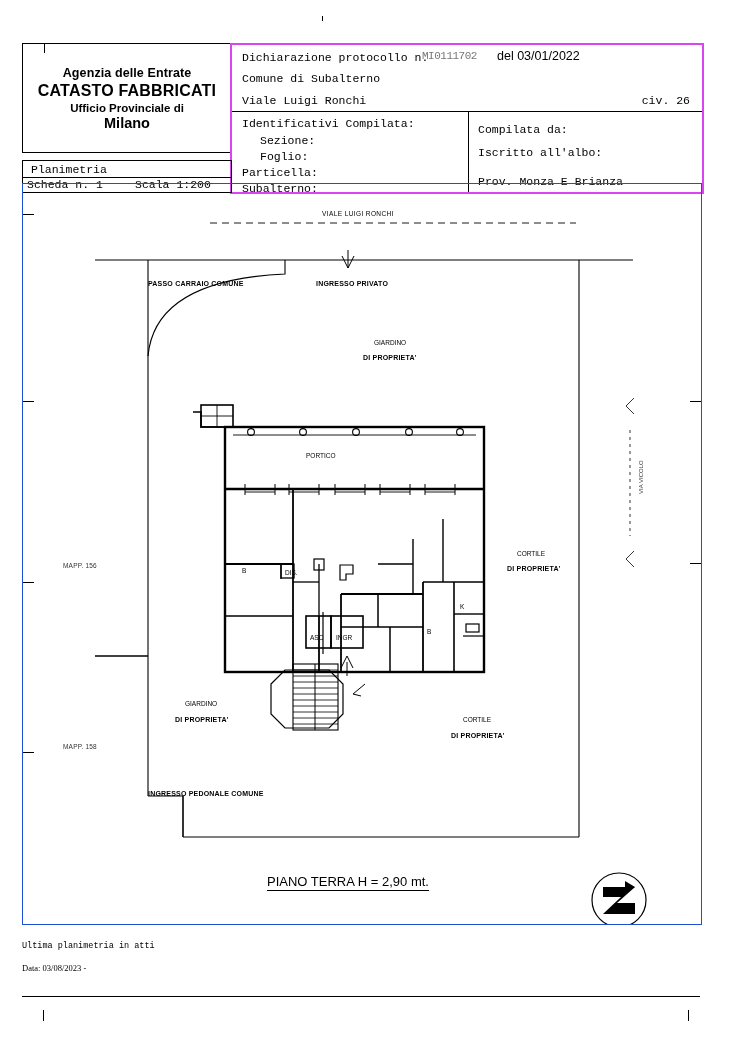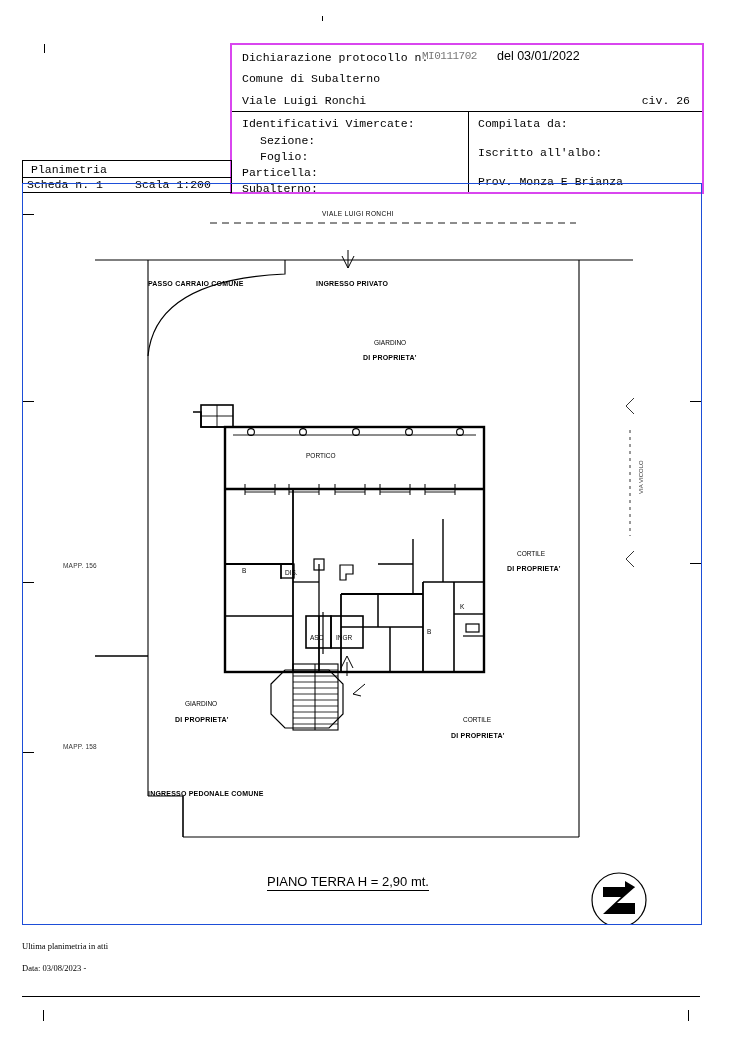--- a/index.html
+++ b/index.html
@@ -113,21 +113,21 @@
   }
   .idc-title {
     position: absolute;
     left: 10px; top: 72px;
     font-size: 11.5px;
   }
   .idc-sez { position: absolute; left: 28px; top: 89px; font-size: 11.5px; }
   .idc-fog { position: absolute; left: 28px; top: 105px; font-size: 11.5px; }
   .idc-par { position: absolute; left: 10px; top: 121px; font-size: 11.5px; }
   .idc-sub { position: absolute; left: 10px; top: 137px; font-size: 11.5px; }
-  .cmp-1 { position: absolute; left: 246px; top: 72px; font-size: 11.5px; }
+  .cmp-1 { position: absolute; left: 246px; top: 78px; font-size: 11.5px; }
   .cmp-2 { position: absolute; left: 246px; top: 101px; font-size: 11.5px; }
   .cmp-3 { position: absolute; left: 246px; top: 130px; font-size: 11.5px; }
 
   .plan-box {
     position: absolute;
     left: 22px; top: 160px;
     width: 208px; height: 31px;
     border: 1px solid #000;
   }
   .plan-box .pb-t {
@@ -155,21 +155,21 @@
     position: absolute;
     width: 11px; height: 0;
     border-top: 1px solid #000;
   }
 
   
   .footer-1 {
     position: absolute;
     left: 22px; top: 941px;
     font-size: 8.5px;
-    font-family: Liberation Serif, serif;
+    font-family: Liberation Mono, monospace;
   }
   .footer-2 {
     position: absolute;
     left: 22px; top: 963px;
     font-size: 8.5px;
     font-family: "Liberation Serif", serif;
   }
   .footer-3 {
     position: absolute;
     left: 22px; top: 981px;
@@ -243,20 +243,26 @@
 </head>
 <body>
 
 <div class="page">
 
   <div class="cm" style="left:322px; top:16px; width:1px; height:5px;"></div>
   <div class="cm" style="left:44px; top:44px; width:1px; height:9px;"></div>
   <div class="cm" style="left:43px; top:1010px; width:1px; height:11px;"></div>
   <div class="cm" style="left:688px; top:1010px; width:1px; height:11px;"></div>
 
+  <div class="hdr-left">
+    <div class="l1">Agenzia delle Entrate</div>
+    <div class="l2">CATASTO FABBRICATI</div>
+    <div class="l3">Ufficio Provinciale di</div>
+    <div class="l4">Milano</div>
+  </div>
 
   <div class="hdr-right">
     <div class="hdr-line1 mono">Dichiarazione protocollo n.</div>
     <div class="hdr-prot-num mono">MI0111702</div>
     <div class="hdr-prot-date">
       <span>del</span>
       <span>03/01/2022</span>
     </div>
     <div class="hdr-line2 mono">
       <span>Comune di</span>
@@ -264,21 +270,21 @@
     </div>
     <div class="hdr-line3 mono">Viale Luigi Ronchi</div>
     <div class="hdr-civ mono">
       <span>civ.</span>
       <span>26</span>
     </div>
 
     <div class="hdr-sep"></div>
     <div class="hdr-vsep"></div>
 
-    <div class="idc-title mono">Identificativi Vimercate:</div>
+    <div class="idc-title mono">Identificativi Compilata:</div>
     <div class="idc-sez mono">Sezione:</div>
     <div class="idc-fog mono">Foglio:</div>
     <div class="idc-par mono">Particella:</div>
     <div class="idc-sub mono">Subalterno:</div>
 
     <div class="cmp-1 mono">Compilata da:</div>
     <div class="cmp-2 mono">Iscritto all'albo:</div>
     <div class="cmp-3 mono">
       <span>Prov.</span>
       <span>Monza E Brianza</span>

